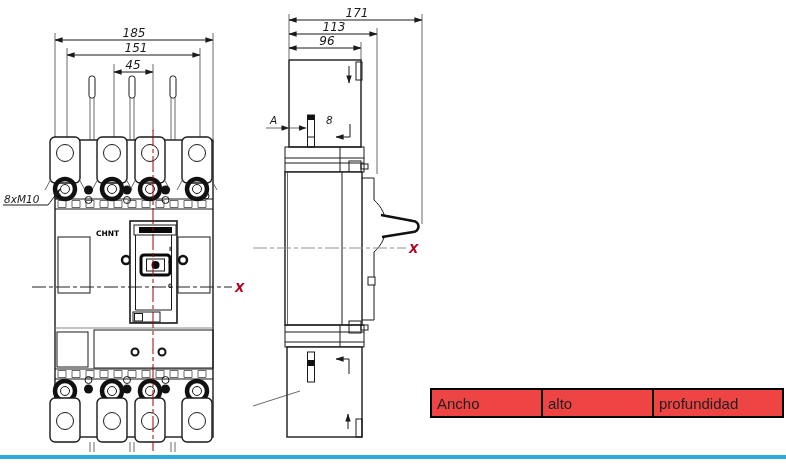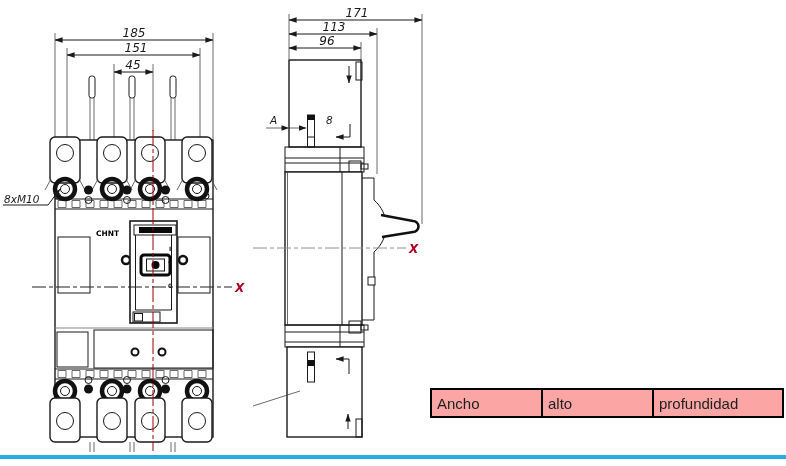--- a/index.html
+++ b/index.html
@@ -8,21 +8,21 @@
   #drawing{position:absolute;left:0;top:0;}
   .dim{font:italic 12px "DejaVu Sans",sans-serif;fill:#1a1a1a;}
   .dim-small{font:italic 10.5px "DejaVu Sans",sans-serif;fill:#1a1a1a;}
   .axis{font:italic bold 12px "DejaVu Sans",sans-serif;}
   .brand{font:bold 7.5px "DejaVu Sans",sans-serif;fill:#000;}
   .mark{font:bold 6px "DejaVu Sans",sans-serif;fill:#111;}
   .ln{stroke:#1a1a1a;stroke-width:1;fill:none;}
   .ln2{stroke:#1a1a1a;stroke-width:1.4;fill:#fff;}
   .thin{stroke:#444;stroke-width:.8;fill:none;}
   .grayln{stroke:#888;stroke-width:1;fill:none;}
-  #dims-table{position:absolute;left:430px;top:388px;border-collapse:collapse;background:#fca5a5;}
+  #dims-table{position:absolute;left:430px;top:388px;border-collapse:collapse;background:#ef4444;}
   #dims-table th,#dims-table td{border:2px solid #000;font:15px "Liberation Sans",sans-serif;
       font-weight:normal;color:#1f1f1f;text-align:left;padding:1px 5px;}
   #dims-table th{width:99px;height:24px;}
   #dims-table td{height:21px;}
   #dims-table th:last-child{width:118px;margin-left:19px;}
 </style>
 </head>
 <body>
 
 <div id="stage">

